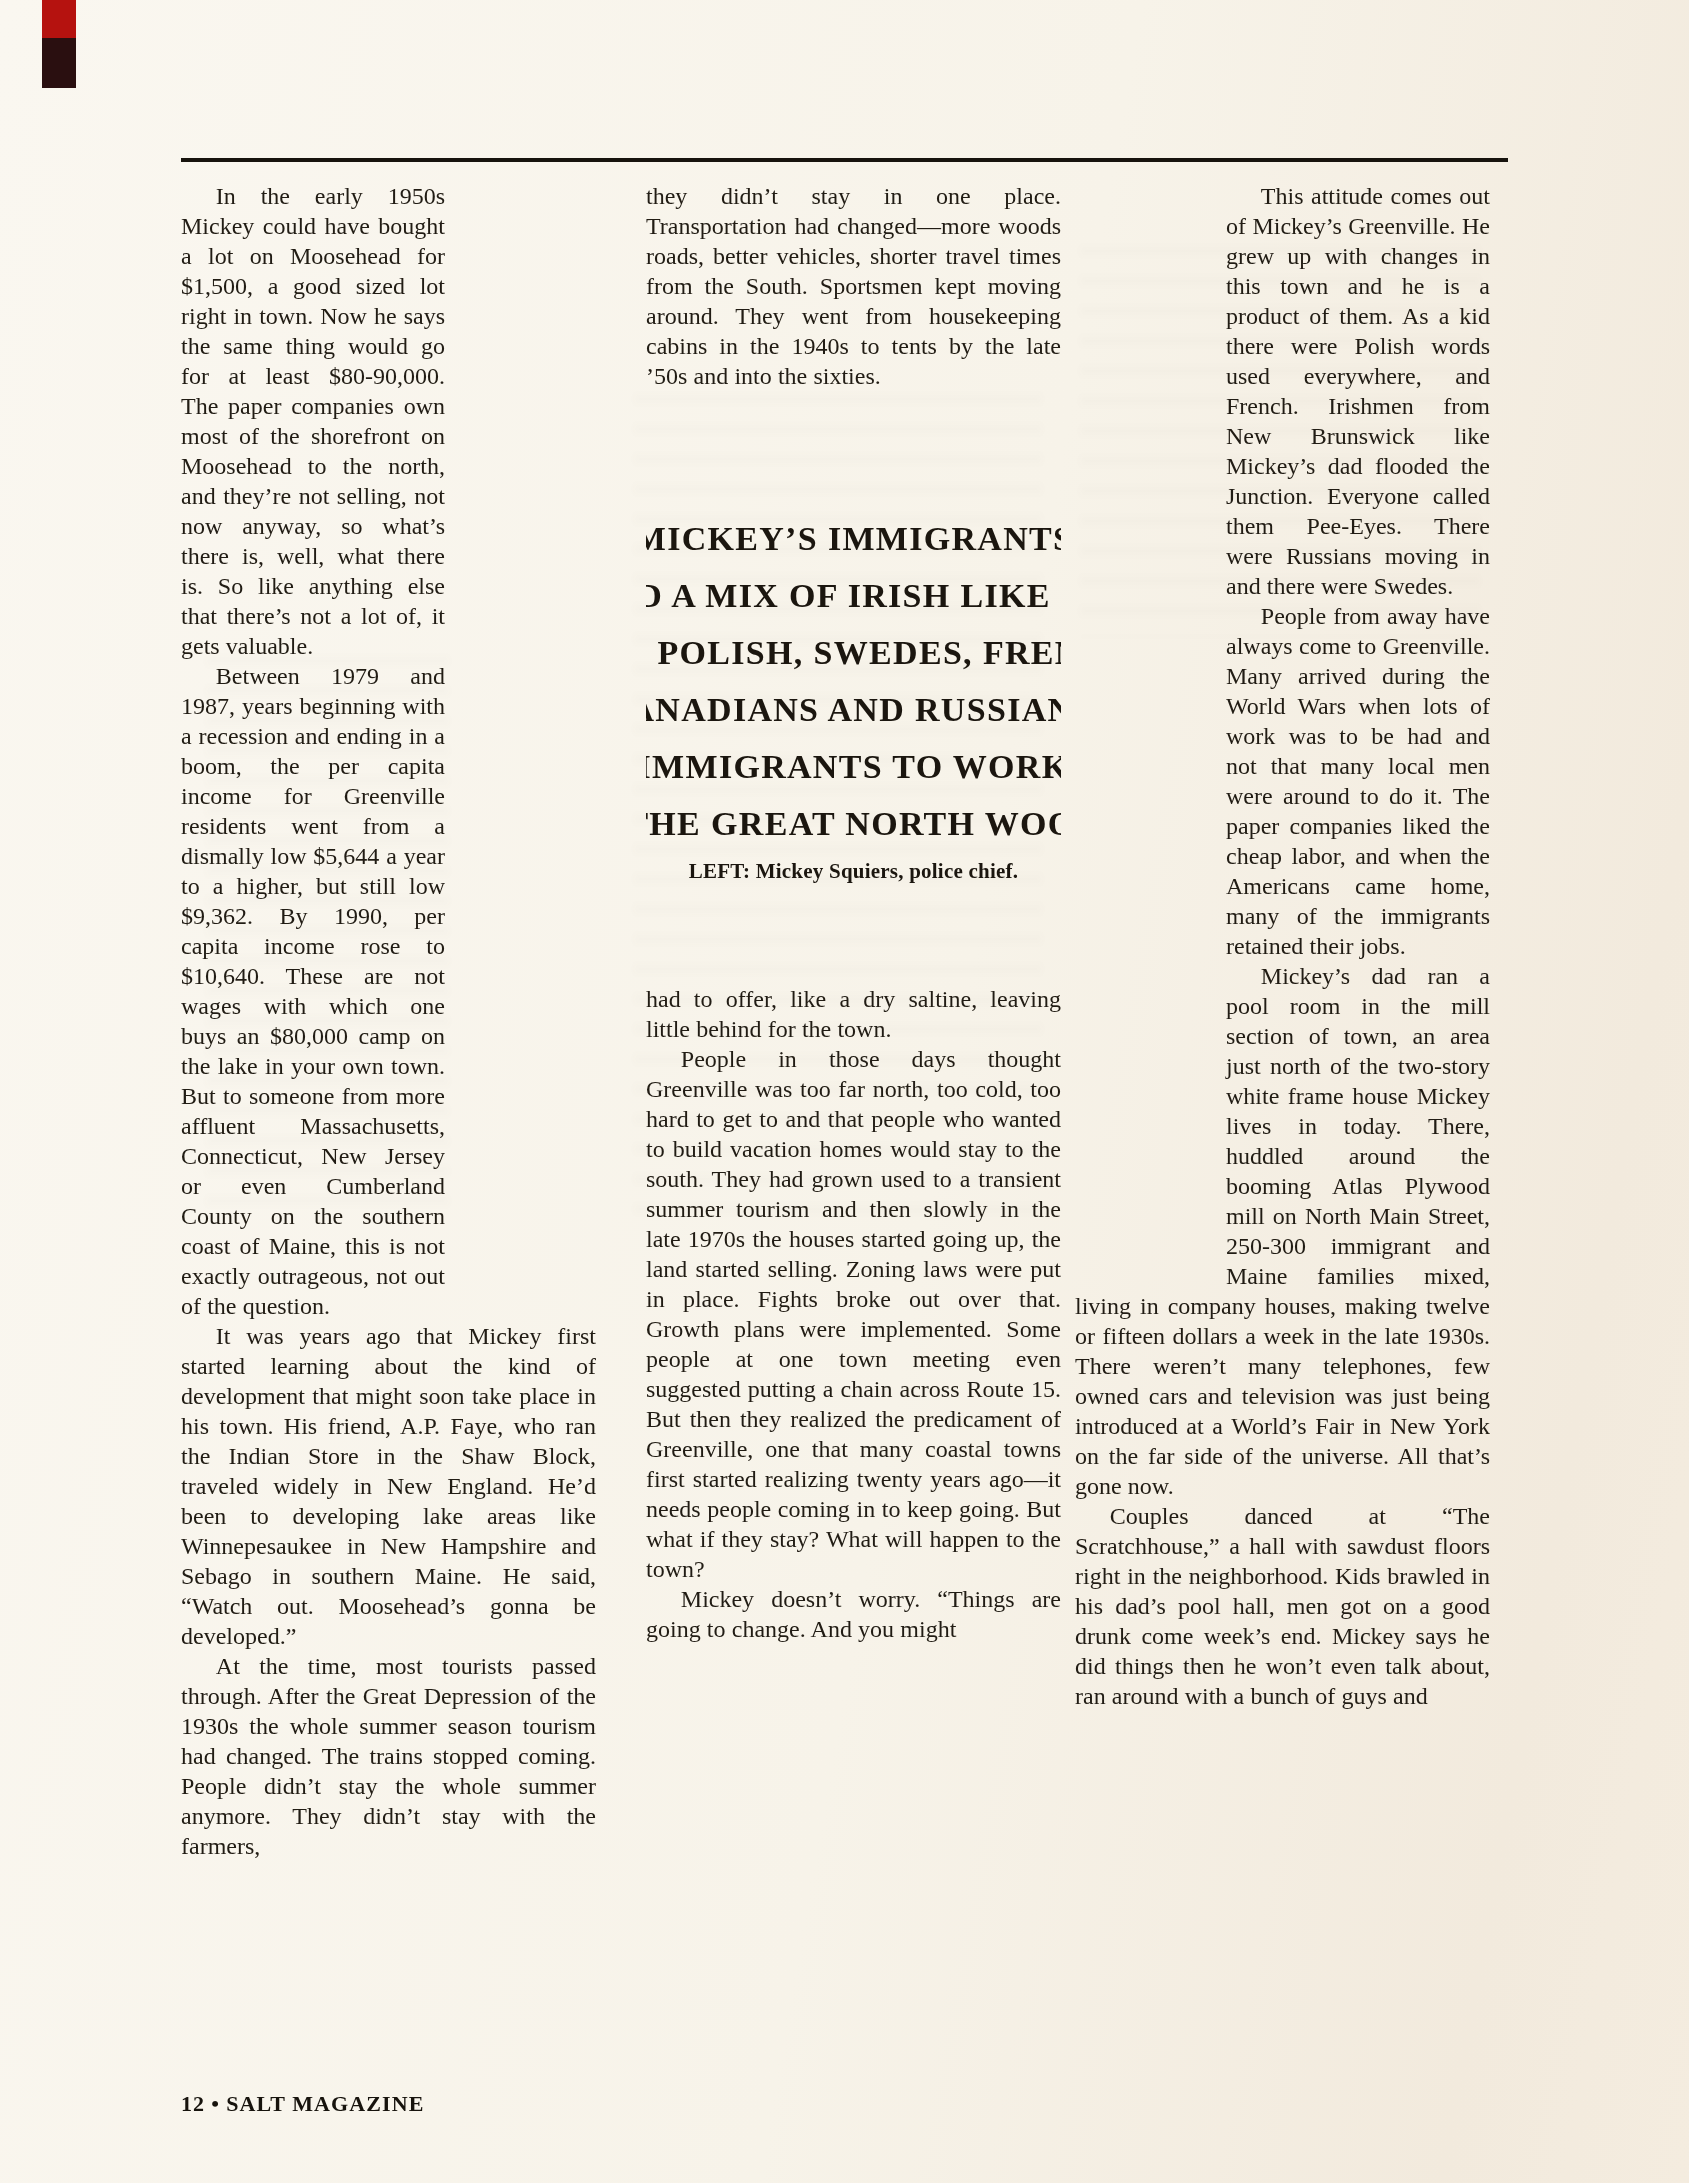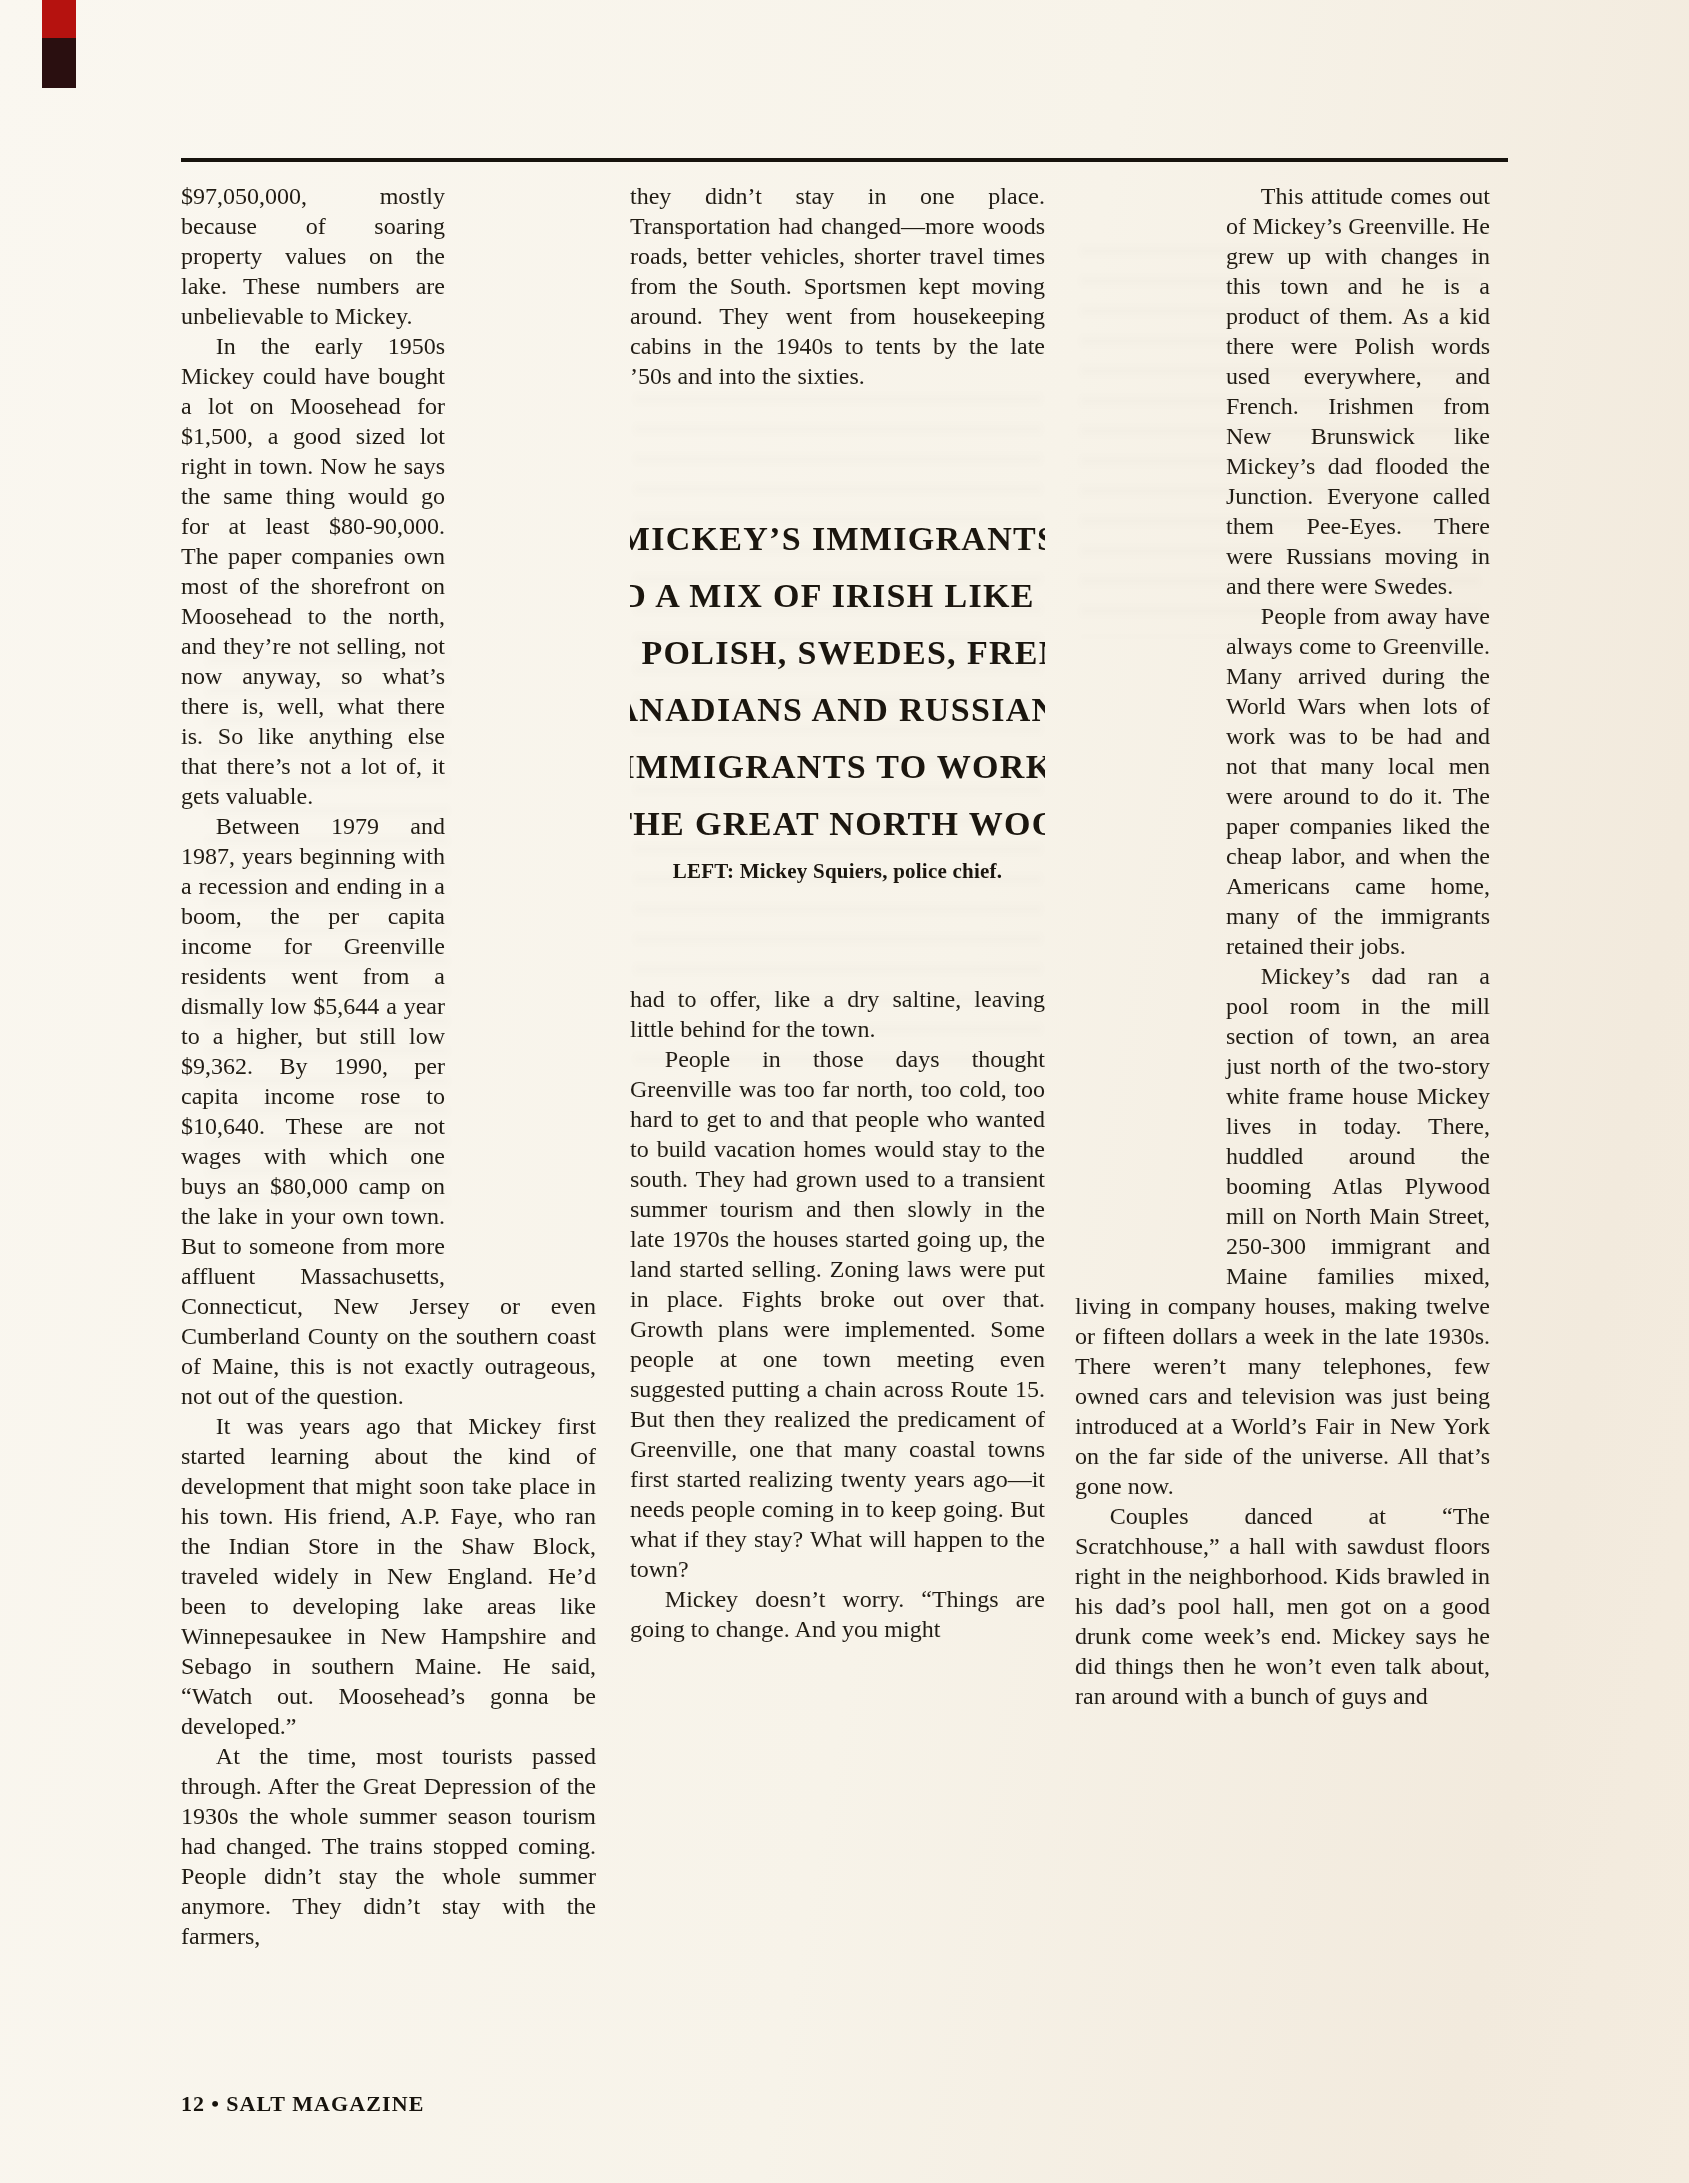--- a/index.html
+++ b/index.html
@@ -40,21 +40,21 @@
     position:absolute; top:181px;
     width:415px; height:1899px;
     overflow:hidden;
     font-size:24px; line-height:30px;
     text-align:justify;
     color:#211c14;
     hyphens:auto; -webkit-hyphens:auto;
     word-spacing:0.2px;
   }
   .col-left   { left:181px;  }
-  .col-middle { left:630px; }
+  .col-middle { left:646px; }
   .col-right  { left:1075px; }
 
   .col p { text-indent:1.45em; }
   .col p.flush { text-indent:0; }
 
   .intrude { display:block; }
   .intrude-right { float:right; width:131px; height:611px; margin-top:472px; margin-left:20px; }
   .intrude-left  { float:left;  width:131px; height:611px; margin-top:478px; margin-right:20px; }
 
   .pullquote {
@@ -100,21 +100,20 @@
   <div class="corner-mark">
     <div class="mark-top"></div>
     <div class="mark-bottom"></div>
   </div>
 
   <div class="top-rule"></div>
 
   <div class="col col-left">
     <div class="intrude intrude-right"></div>
     <div>
-        <p class="flush">$97,050,000, mostly because of soaring property values on the lake. These numbers are unbelievable to Mickey.</p>
         <p>In the early 1950s Mickey could have bought a lot on Moosehead for $1,500, a good sized lot right in town. Now he says the same thing would go for at least $80-90,000. The paper companies own most of the shorefront on Moosehead to the north, and they’re not selling, not now anyway, so what’s there is, well, what there is. So like anything else that there’s not a lot of, it gets valuable.</p>
         <p>Between 1979 and 1987, years beginning with a recession and ending in a boom, the per capita income for Greenville residents went from a dismally low $5,644 a year to a higher, but still low $9,362. By 1990, per capita income rose to $10,640. These are not wages with which one buys an $80,000 camp on the lake in your own town. But to someone from more affluent Massachusetts, Connecticut, New Jersey or even Cumberland County on the southern coast of Maine, this is not exactly outrageous, not out of the question.</p>
         <p>It was years ago that Mickey first started learning about the kind of development that might soon take place in his town. His friend, A.P. Faye, who ran the Indian Store in the Shaw Block, traveled widely in New England. He’d been to developing lake areas like Winnepesaukee in New Hampshire and Sebago in southern Maine. He said, “Watch out. Moosehead’s gonna be developed.”</p>
         <p>At the time, most tourists passed through. After the Great Depression of the 1930s the whole summer season tourism had changed. The trains stopped coming. People didn’t stay the whole summer anymore. They didn’t stay with the farmers,</p>
       </div>
   </div>
 
   <div class="col col-middle">
     <div>
         <p class="flush">they didn’t stay in one place. Transportation had changed—more woods roads, better vehicles, shorter travel times from the South. Sportsmen kept moving around. They went from housekeeping cabins in the 1940s to tents by the late ’50s and into the sixties.</p>

